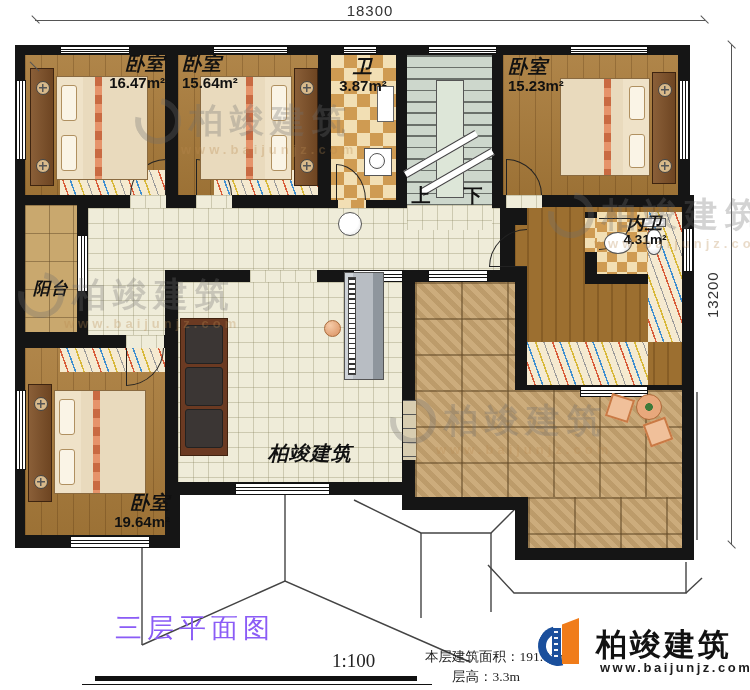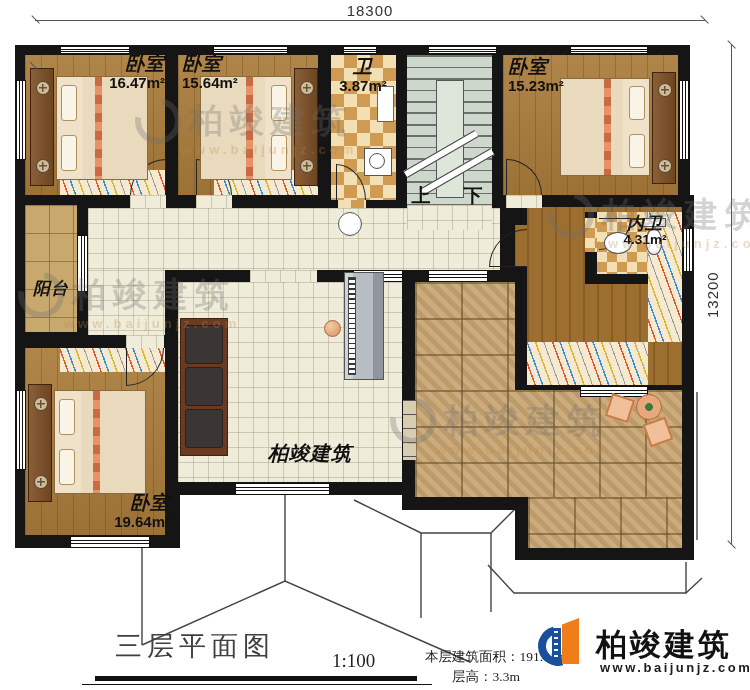--- a/index.html
+++ b/index.html
@@ -289,21 +289,21 @@
     <div class="www">www.baijunjz.com</div>
   </div>
   <div class="a wm" style="left:390px;top:398px">
     <div class="row">
         <span class="ring"></span>
         <span class="txt">柏竣建筑</span>
       </div>
     <div class="www">www.baijunjz.com</div>
   </div>
 
-  <div class="a serif" style="left:115px;top:628px;font-size:27px;letter-spacing:5px;color:#404040">三层平面图</div>
+  <div class="a serif" style="left:115px;top:610px;font-size:27px;letter-spacing:5px;color:#8b5cf6">三层平面图</div>
   <div class="a serif" style="left:332px;top:650px;font-size:19px;color:#222">1:100</div>
   <div class="a" style="left:95px;top:676px;width:322px;height:5px;background:#111"></div>
   <div class="a" style="left:82px;top:684px;width:350px;height:1.4px;background:#111"></div>
   <div class="a serif" style="left:425px;top:648px;font-size:13.5px;color:#222">
     <span>本层建筑面积：</span><span>191.41m²</span>
   </div>
   <div class="a serif" style="left:452px;top:668px;font-size:13.5px;color:#222">
     <span>层高：</span><span>3.3m</span>
   </div>
 

